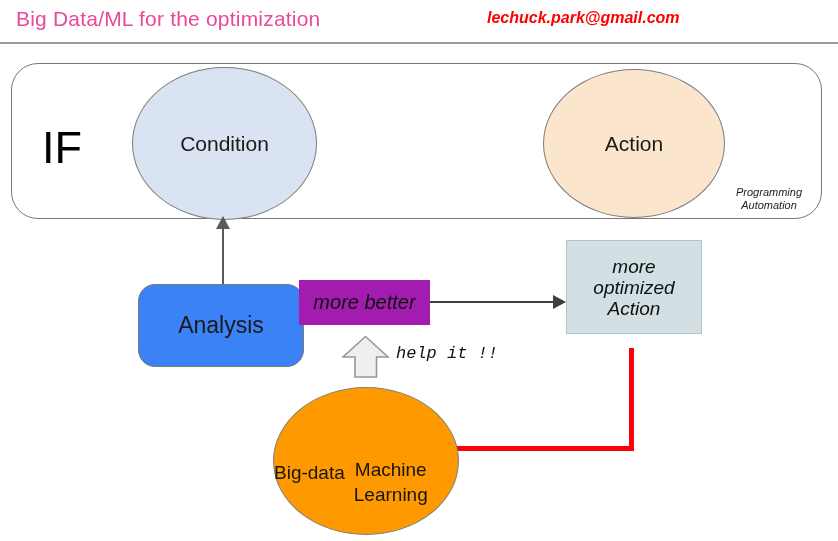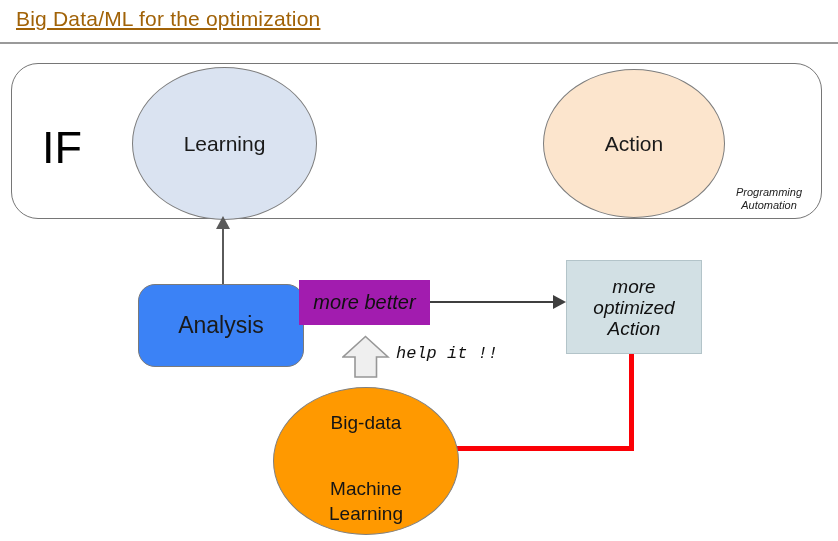--- a/index.html
+++ b/index.html
@@ -9,21 +9,21 @@
     height: 541px;
     background: #ffffff;
     font-family: "Liberation Sans", sans-serif;
     overflow: hidden;
     color: #111;
   }
   .abs { position: absolute; }
   .pre { white-space: pre-line; }
 
   
-  .title { left: 16px; top: 7px; font-size: 21px; color: #a16207; letter-spacing: 0.2px; text-decoration: underline; }
+  .title { left: 16px; top: 7px; font-size: 21px; color: #ec4899; letter-spacing: 0.2px; }
   .email { left: 487px; top: 9px; font-size: 16px; font-weight: bold; font-style: italic; color: #fe0000; }
   .divider { left: 0; top: 42px; width: 838px; height: 2px; background: #9a9a9a; }
 
   
   .rule-box {
     left: 11px; top: 63px; width: 809px; height: 154px;
     border: 1.6px solid #767676; border-radius: 27px; background: #ffffff;
   }
   .kw { font-size: 45px; color: #000; line-height: 1; }
   .kw-if { left: 42px; top: 125px; }
@@ -57,21 +57,21 @@
   .more-better-box {
     left: 291px; top: 280px; width: 131px; height: 45px;
     background: #a21caf;
     display: flex; align-items: center; justify-content: center;
     z-index: 3;
     margin-left: 8px;
   }
   .more-better-label { font-size: 20px; font-style: italic; color: #101010; }
 
   .more-optimized-box {
-    left: 566px; top: 260px; width: 134px; height: 92px;
+    left: 566px; top: 240px; width: 134px; height: 92px;
     background: #d2e0e4; border: 1px solid #b3c4c9;
     display: flex; align-items: center; justify-content: center;
     text-align: center; z-index: 3;
   }
   .more-optimized-label { font-size: 19px; font-style: italic; color: #101010; line-height: 21px; }
 
   
   .up-line { left: 222px; top: 228px; width: 2px; height: 56px; background: #5a5a5a; }
   .up-head {
     left: 216px; top: 216px; width: 0; height: 0;
@@ -90,39 +90,40 @@
 
   
   .block-arrow { left: 342px; top: 335px; z-index: 2; }
   .help-label { left: 396px; top: 344px; font-size: 17px; font-style: italic; color: #101010; font-family: Liberation Mono, monospace; }
 
   
   .bigdata-ellipse {
     left: 273px; top: 387px; width: 184px; height: 146px;
     background: #ff9900; border-radius: 50%;
     border: 1.6px solid #808080;
-    display: flex; flex-direction: column; align-items: center;
+    display: flex; flex-direction: row; align-items: center;
     text-align: center; z-index: 2;
     padding-top: 0;
   }
   .bigdata-line1 { margin-top: 24px; font-size: 19px; color: #151515; }
   .bigdata-line2 { margin-top: 42px; font-size: 19px; color: #151515; width: 92px; line-height: 25px; }
 </style>
 </head>
 <body>
 
 <div class="canvas">
 
   <div class="abs title">Big Data/ML for the optimization</div>
+  <div class="abs email">lechuck.park@gmail.com</div>
   <div class="abs divider"></div>
 
   <div class="abs rule-box"></div>
   <div class="abs kw kw-if">IF</div>
   <div class="abs ellipse condition-ellipse">
-    <span class="ellipse-label">Learning</span>
+    <span class="ellipse-label">Condition</span>
   </div>
   <div class="abs ellipse action-ellipse">
     <span class="ellipse-label">Action</span>
   </div>
   <div class="abs footnote pre">Programming
 Automation</div>
 
   <div class="abs up-line"></div>
   <div class="abs up-head"></div>
 

